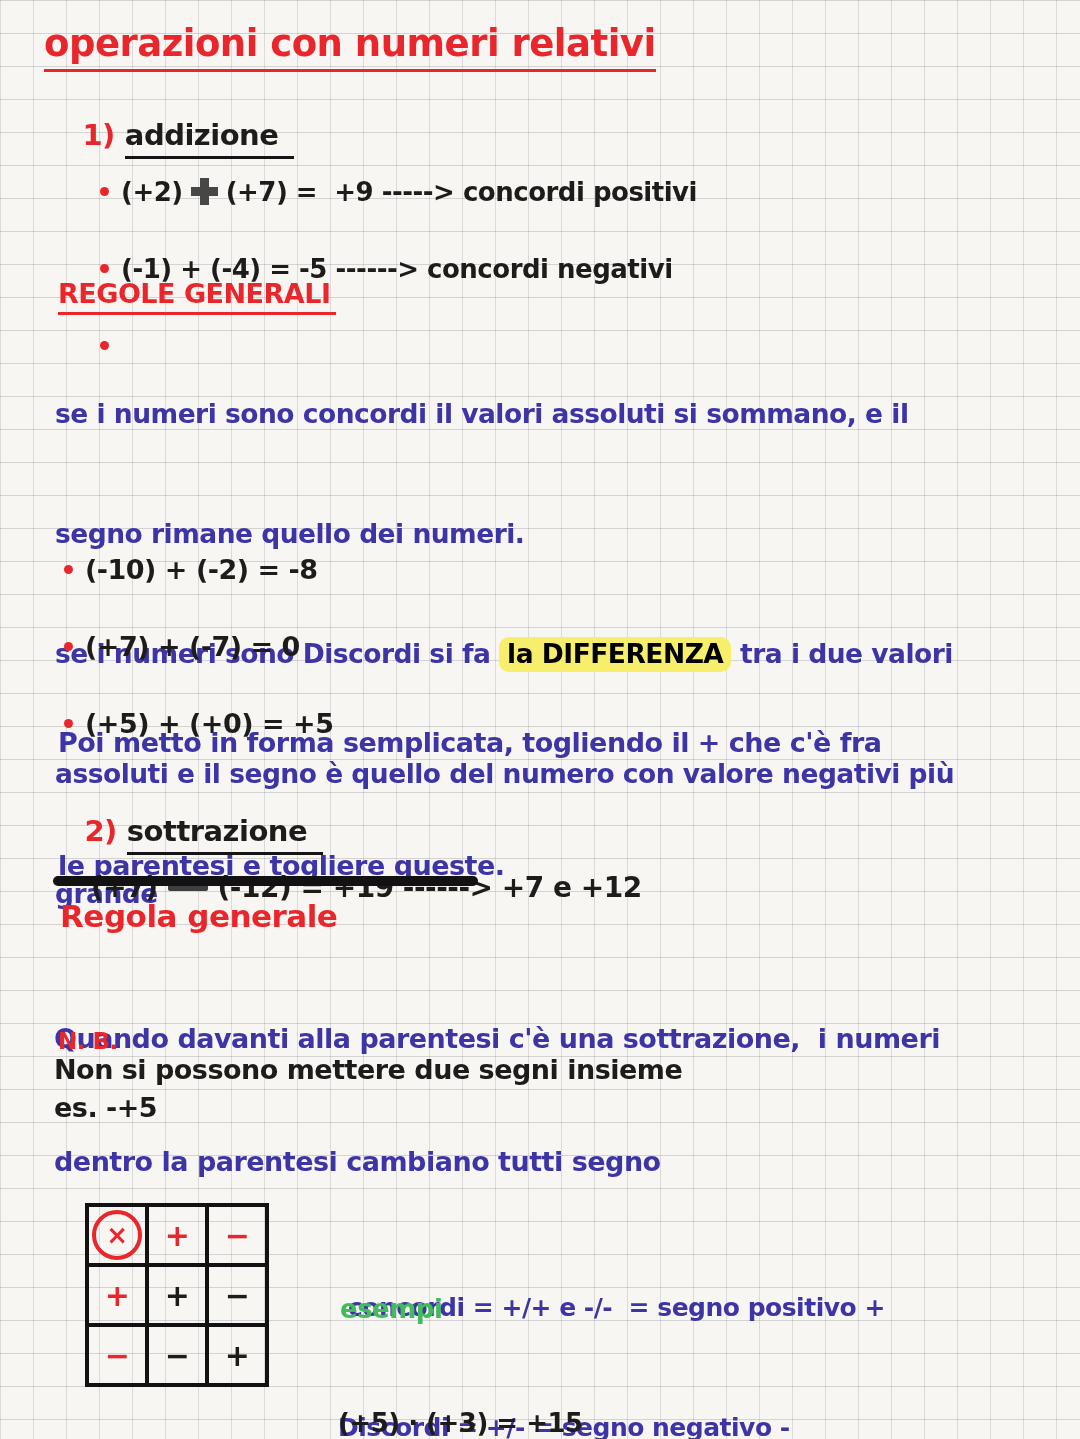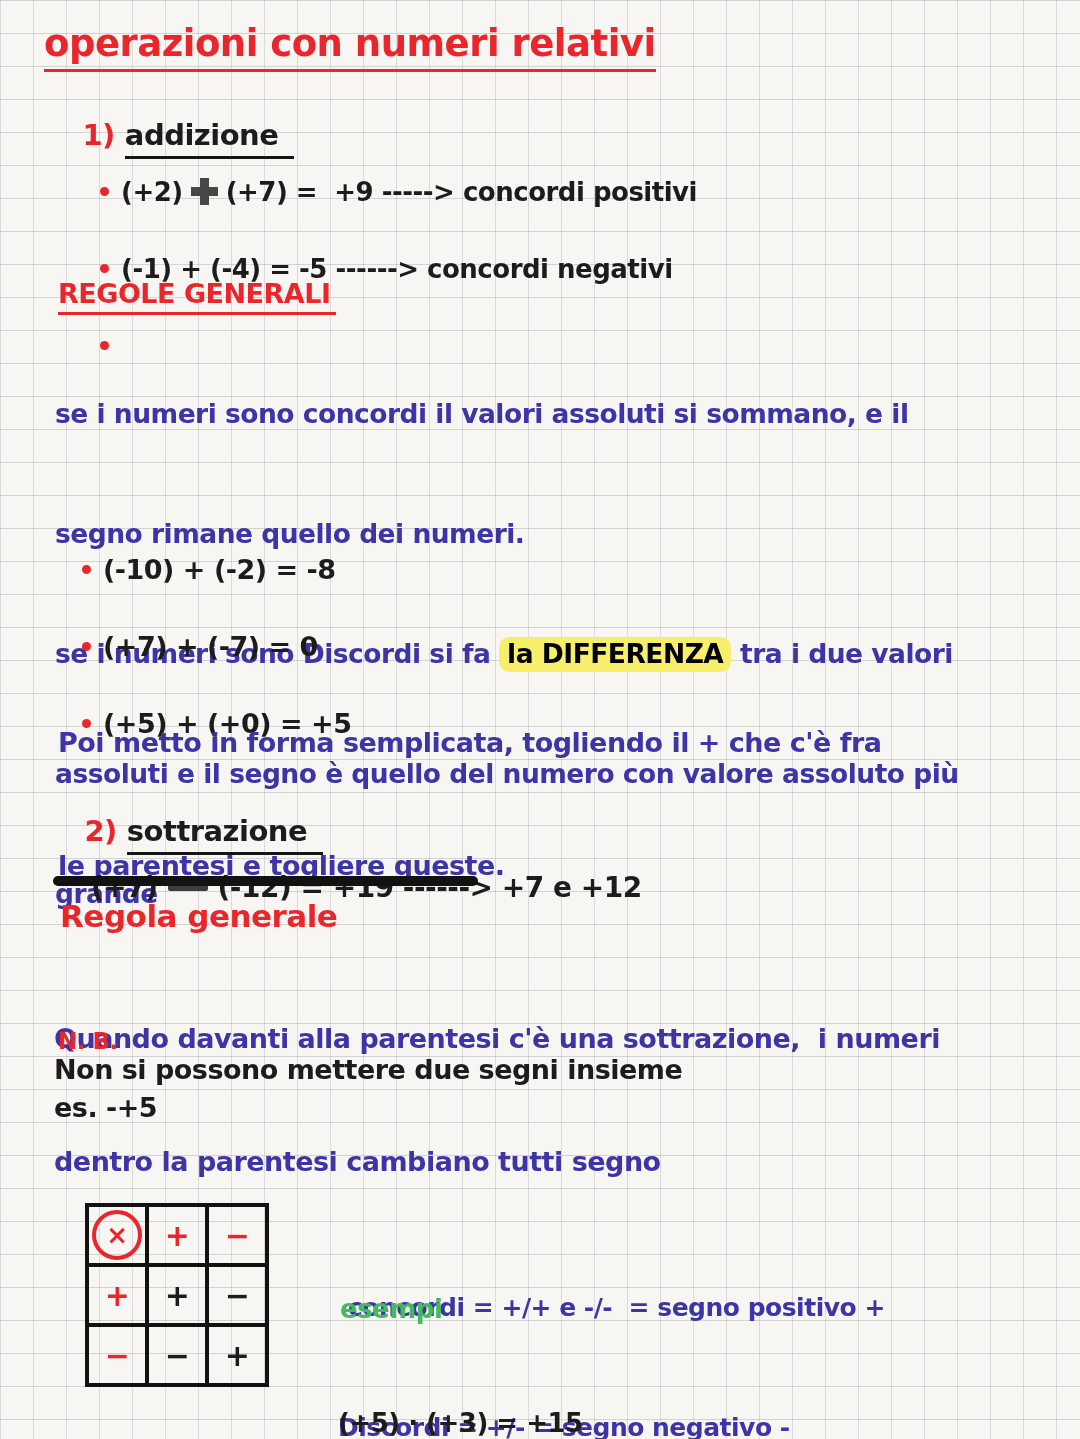--- a/index.html
+++ b/index.html
@@ -87,25 +87,25 @@
       <span class="dot"></span>
     </li>
   </ul>
 
   <div class="abs red u-red" style="left:58px;top:278px;font-size:27px;">REGOLE GENERALI</div>
 
   <div class="abs para blue" style="left:55px;top:314px;width:1000px;">
     <div>se i numeri sono concordi il valori assoluti si sommano, e il</div>
     <div>segno rimane quello dei numeri.</div>
     <div><span>se i numeri sono Discordi si fa </span><span class="hl">la DIFFERENZA</span><span> tra i due valori</span></div>
-    <div>assoluti e il segno è quello del numero con valore assoluto più</div>
+    <div>assoluti e il segno è quello del numero con valore negativi più</div>
     <div>grande</div>
   </div>
 
-  <ul class="abs bullet-list" style="left:82px;top:512px;">
+  <ul class="abs bullet-list" style="left:64px;top:512px;">
     <li style="font-size:27px;">
       <span class="dot"></span>
       <span>(-10) + (-2) = -8</span>
     </li>
     <li style="font-size:27px;">
       <span class="dot"></span>
       <span>(+7) + (-7) = 0</span>
     </li>
     <li style="font-size:27px;">
       <span class="dot"></span>

